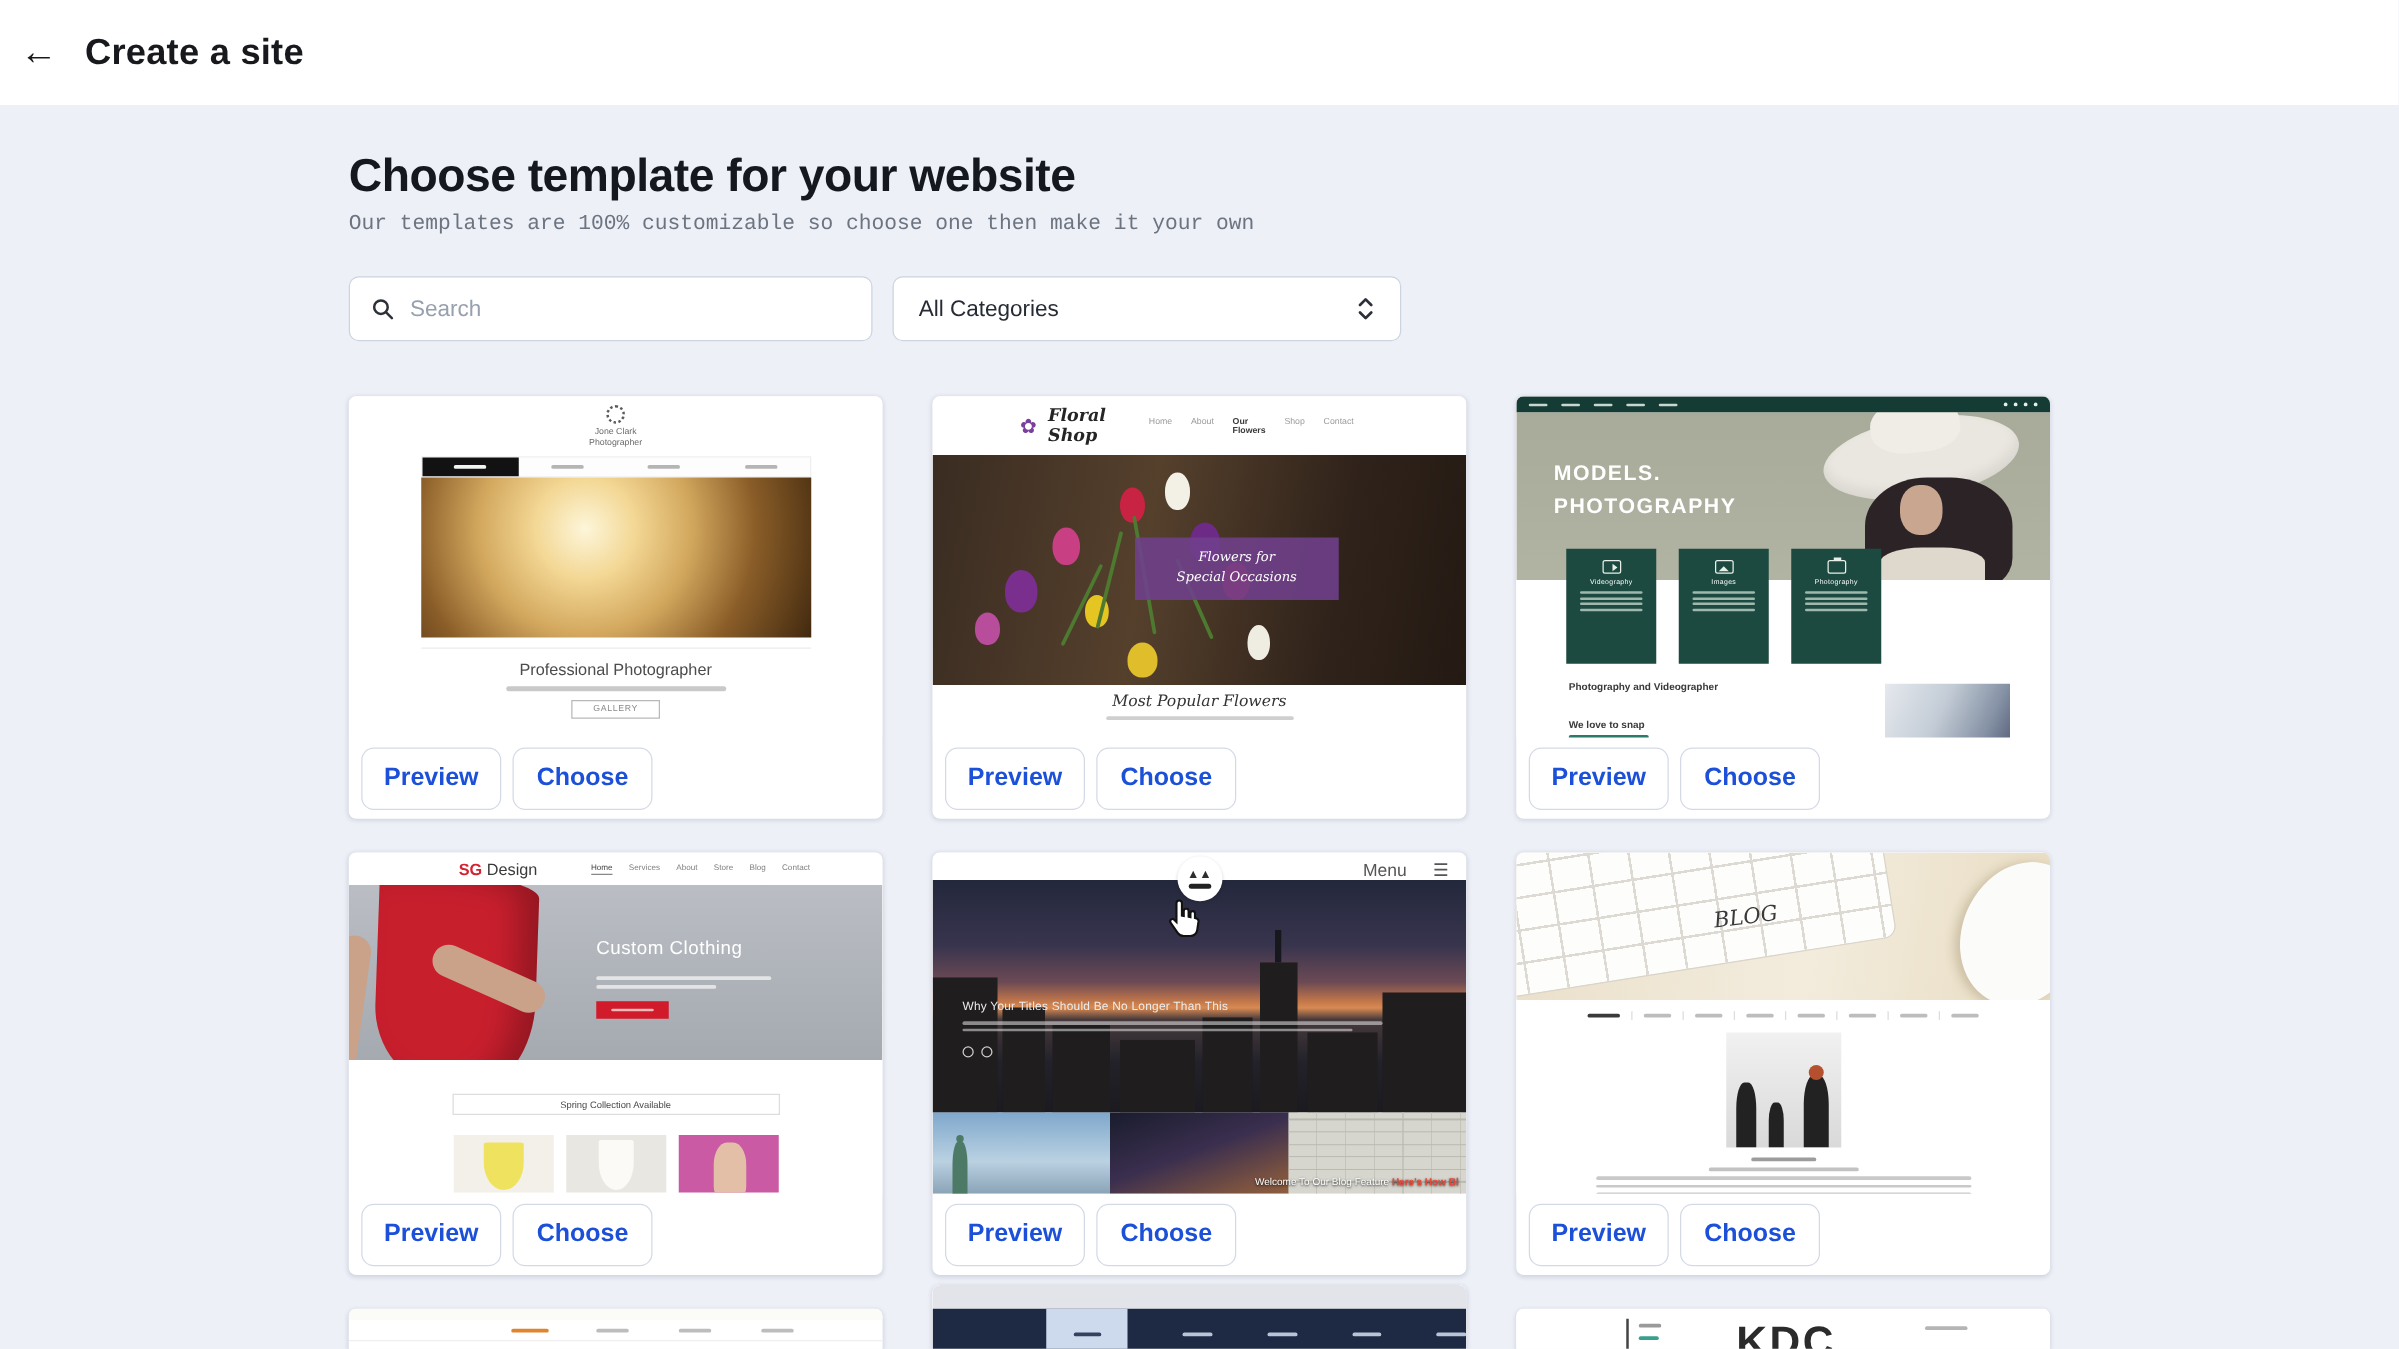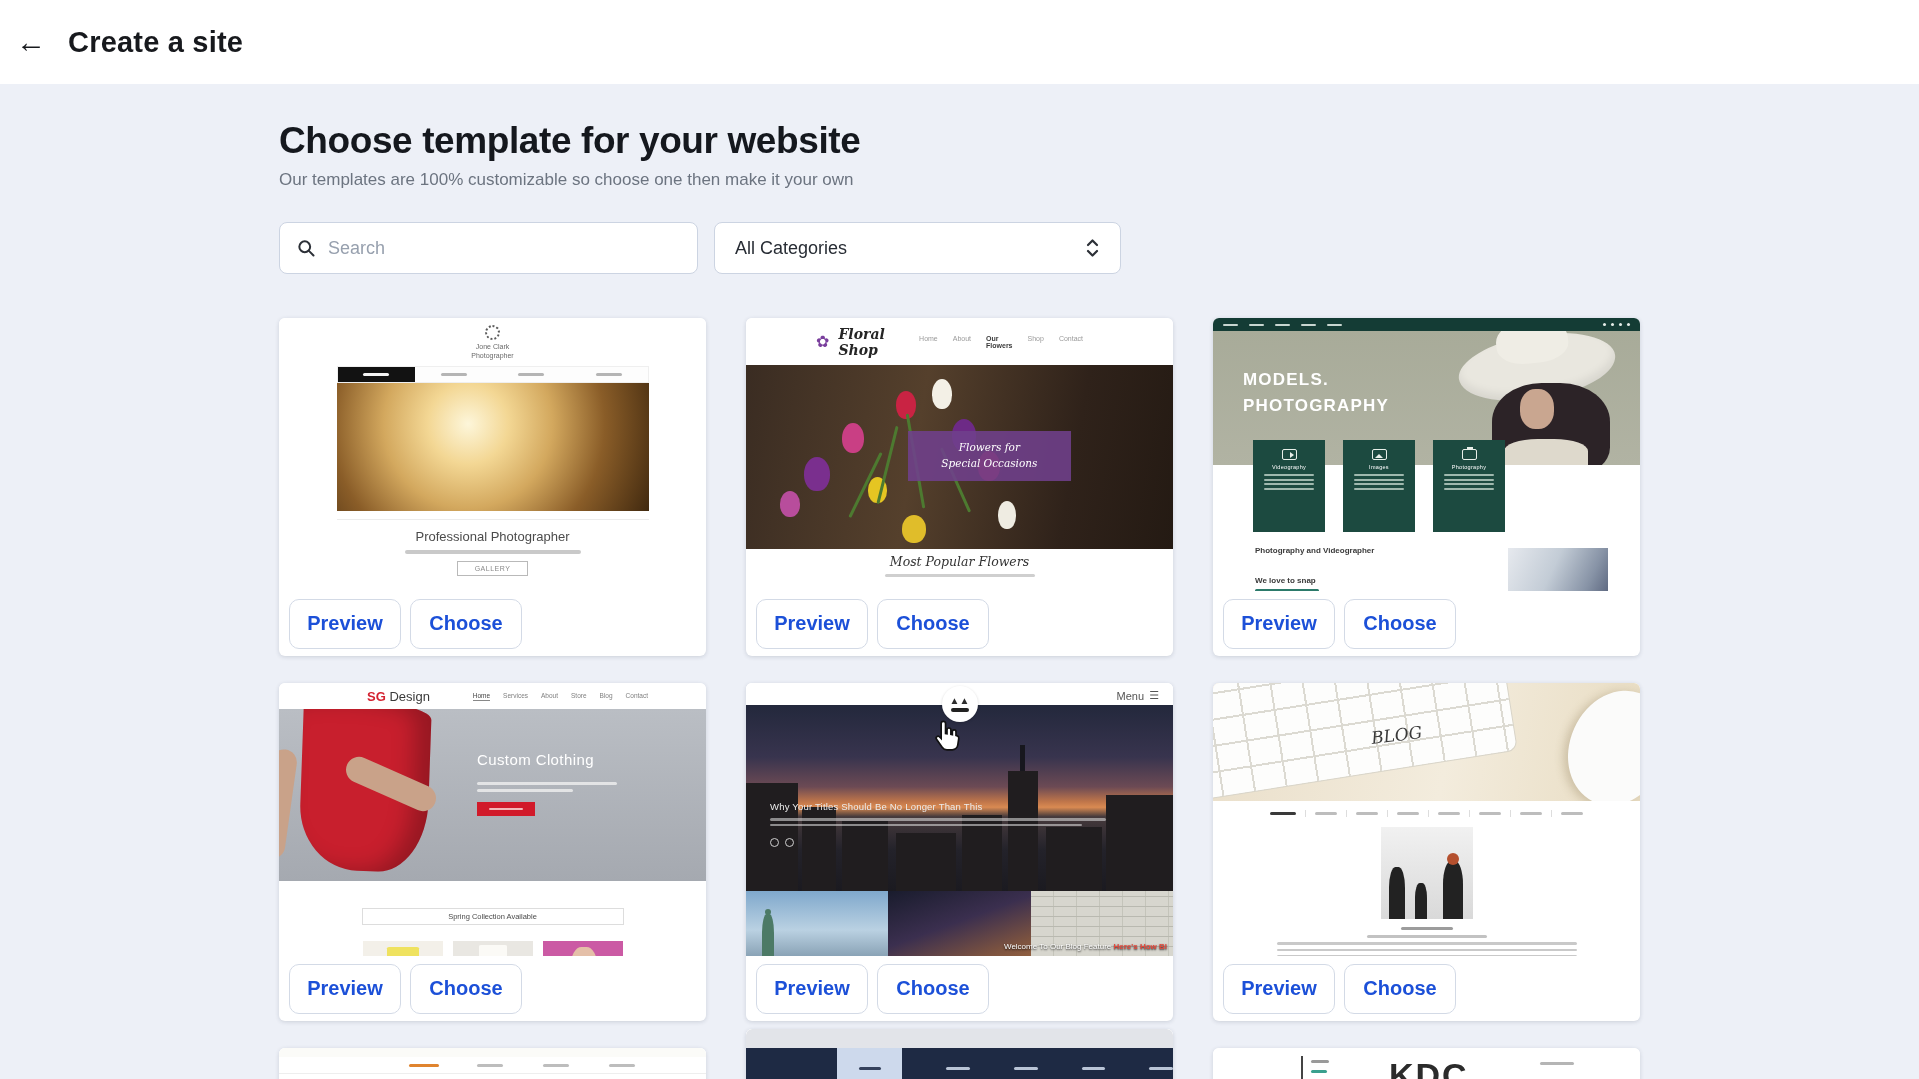--- a/index.html
+++ b/index.html
@@ -7,21 +7,21 @@
   body { background:#edf0f7; font-family:"Liberation Sans", sans-serif; position:relative; }
 
   
   .app-header { position:absolute; top:0; left:0; width:100%; height:84px; background:#fff; display:flex; align-items:center; z-index:50; }
   .back-btn { width:46px; height:46px; margin-left:8px; border:none; background:transparent; font-size:30px; color:#17191d; cursor:pointer; display:flex; align-items:center; justify-content:center; }
   .app-title { margin-left:14px; font-size:29px; font-weight:bold; color:#17191d; letter-spacing:.2px; }
 
   
   .content { position:absolute; left:279px; top:84px; width:1361px; }
   .page-title { margin-top:36px; font-size:37px; font-weight:800; color:#15181e; letter-spacing:-.4px; }
-  .page-subtitle { margin-top:8px; font-size:17px; color:#6c7480; }
+  .page-subtitle { margin-top:8px; font-size:17px; color:#6c7480;font-family:Liberation Mono, monospace; }
 
   .controls { margin-top:32px; display:flex; gap:16px; }
   .search-box { width:419px; height:52px; background:#fff; border:1px solid #ccd4e2; border-radius:8px; display:flex; align-items:center; padding:0 16px; }
   .search-box svg { flex:0 0 auto; }
   .search-box input { border:none; outline:none; flex:1; margin-left:12px; font-size:18px; color:#333; font-family:"Liberation Sans",sans-serif; background:transparent; }
   .search-box input::placeholder { color:#97a0ae; }
   .dropdown { width:407px; height:52px; background:#fff; border:1px solid #ccd4e2; border-radius:8px; display:flex; align-items:center; padding:0 20px; font-size:18px; color:#272c34; cursor:pointer; }
   .dropdown .chevrons { margin-left:auto; }
 
   
@@ -108,21 +108,21 @@
   .t3-p { margin-left:42px; width:220px; height:2.5px; background:#c4c4c4; margin-top:3.5px; border-radius:2px; }
   .t3-img { position:absolute; right:32px; top:2px; width:100px; height:46px;
     background:linear-gradient(115deg,#e6e9ee 0%, #c3ccd6 45%, #8793a6 80%, #5d6880 100%); }
 
   
   .t4-header { height:26px; display:flex; align-items:center; padding:0 58px 0 88px;gap:22px; }
   .t4-brand { font-size:13px; color:#3a3a3a; }
   .t4-brand b { color:#d42230; }
   .t4-nav { margin-left:auto; display:flex; gap:13px; font-size:6.5px; color:#808080; }
   .t4-nav .active { color:#444; border-bottom:1px solid #888; padding-bottom:1px; }
-  .t4-hero { height:172px; position:relative; overflow:hidden; background:linear-gradient(#babec4,#a5a9b0); }
+  .t4-hero { height:140px; position:relative; overflow:hidden; background:linear-gradient(#babec4,#a5a9b0); }
   .t4-dress { position:absolute; left:22px; top:-8px; width:128px; height:170px; background:#c81f2d;
     border-radius:46% 54% 38% 46% / 4% 10% 42% 38%; transform:rotate(2deg); box-shadow:inset -16px 0 22px rgba(0,0,0,.25); }
   .t4-arm { position:absolute; left:64px; top:62px; width:96px; height:26px; background:#c9a289; border-radius:14px; transform:rotate(24deg); }
   .t4-arm2 { position:absolute; left:-14px; top:40px; width:26px; height:110px; background:#c9a289; border-radius:14px; transform:rotate(8deg); }
   .t4-txt { position:absolute; left:198px; top:42px; }
   .t4-title { color:#fff; font-size:15px; letter-spacing:.4px; }
   .t4-line1 { width:140px; height:3px; background:rgba(240,240,240,.8); margin-top:14px; border-radius:2px; }
   .t4-line2 { width:96px; height:3px; background:rgba(240,240,240,.8); margin-top:4px; border-radius:2px; }
   .t4-cta { width:58px; height:14px; background:#d11a2a; margin-top:10px; display:flex; align-items:center; justify-content:center; }
   .t4-cta .bar { width:34px; height:2.5px; background:#f2b9b9; }
@@ -132,21 +132,21 @@
   .t4-prod { width:80px; }
   .t4-pimg { width:80px; height:46px; position:relative; overflow:hidden; }
   .p1 { background:#f3f0e9; } .p2 { background:#e9e7e2; } .p3 { background:#cb5aa4; }
   .dress-y { position:absolute; left:24px; top:6px; width:32px; height:38px; background:#efe25f; border-radius:10% 10% 60% 60% / 4% 4% 70% 70%; }
   .dress-w { position:absolute; left:26px; top:4px; width:28px; height:40px; background:#fbfaf6; border-radius:8% 8% 55% 55% / 4% 4% 60% 60%; }
   .body-t { position:absolute; left:28px; top:6px; width:26px; height:44px; background:#e4bfa8; border-radius:40% 40% 20% 20%; }
   .t4-cap { font-size:6px; color:#6f6f6f; margin-top:4px; text-align:left; }
 
   
   .t5-top { height:22px; background:#fff; position:relative; z-index:3; }
-  .t5-menu { position:absolute; right:14px; top:6px; font-size:11px; color:#555; display:flex; align-items:center; gap:5px; }
+  .t5-menu { position:absolute; right:14px; top:6px; font-size:14px; color:#555; display:flex; align-items:center; gap:21px; }
   .t5-logo { position:absolute; left:50%; top:3px; transform:translateX(-50%); width:36px; height:36px; border-radius:50%;
     background:#fff; z-index:5; display:flex; flex-direction:column; align-items:center; justify-content:center; box-shadow:0 1px 3px rgba(0,0,0,.18); }
   .t5-logo .mt { color:#2e2e2e; font-size:10px; line-height:1; }
   .t5-logo .bar { width:18px; height:4px; background:#222; margin-top:2px; }
   .t5-hero { height:186px; position:relative; overflow:hidden;
     background:linear-gradient(180deg,#23283c 0%, #38344e 28%, #6c4a54 44%, #c0764a 52%, #d98a52 55%, #463a3c 60%, #23222a 78%, #1b1a20 100%); }
   .bld { position:absolute; bottom:0; background:#17171e; box-shadow:inset 0 0 0 200px rgba(255,180,80,.04); }
   .b1 { left:0; width:52px; height:108px; }
   .b2 { left:56px; width:34px; height:84px; }
   .b3 { left:96px; width:46px; height:70px; }

